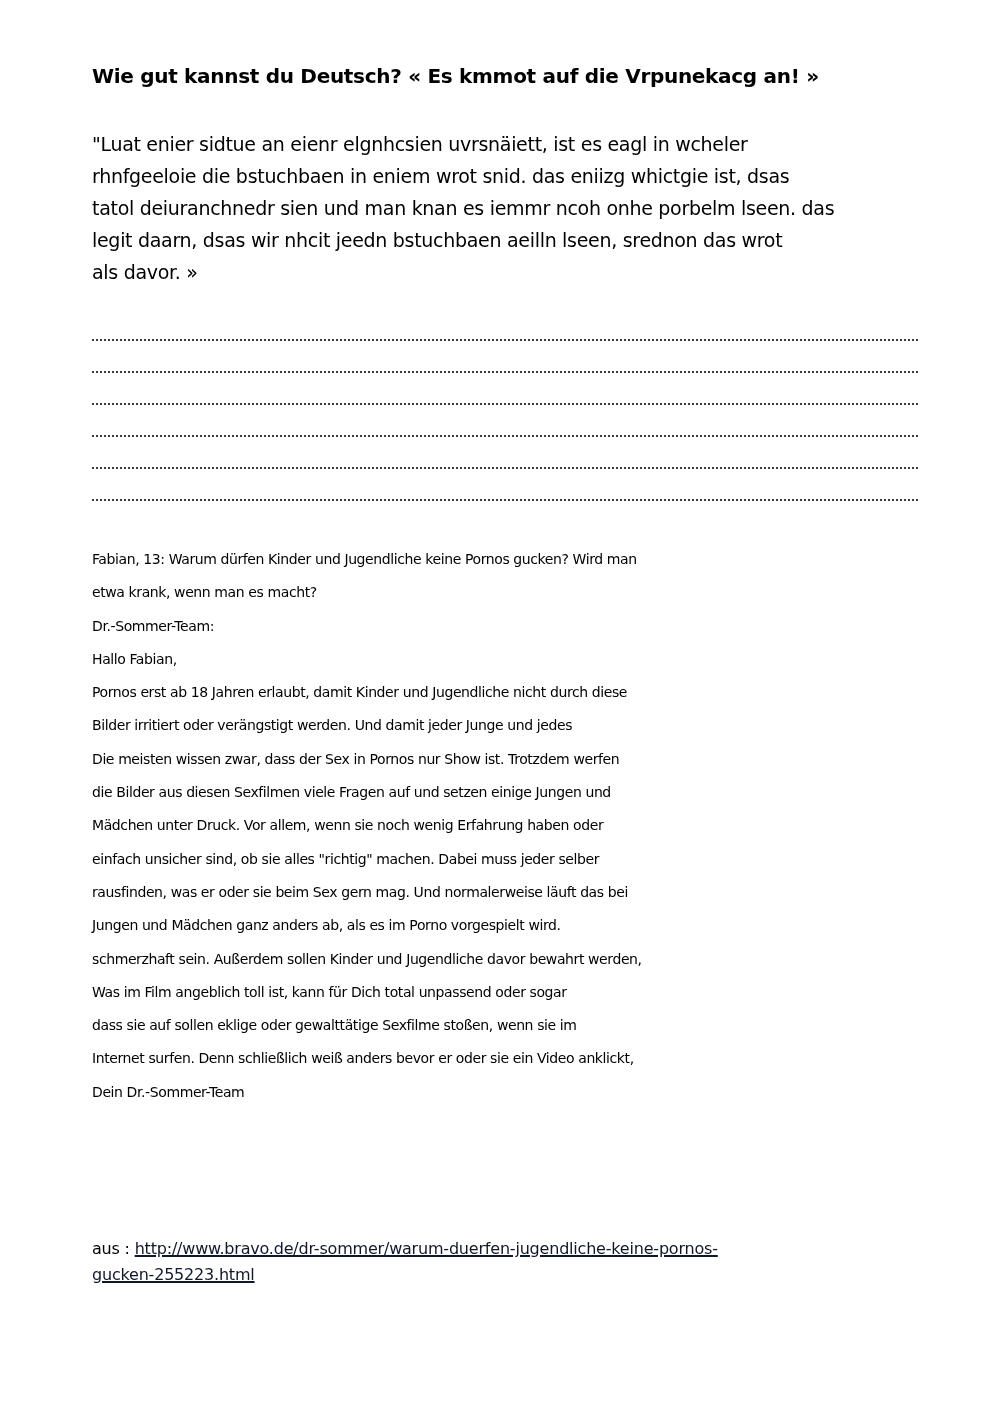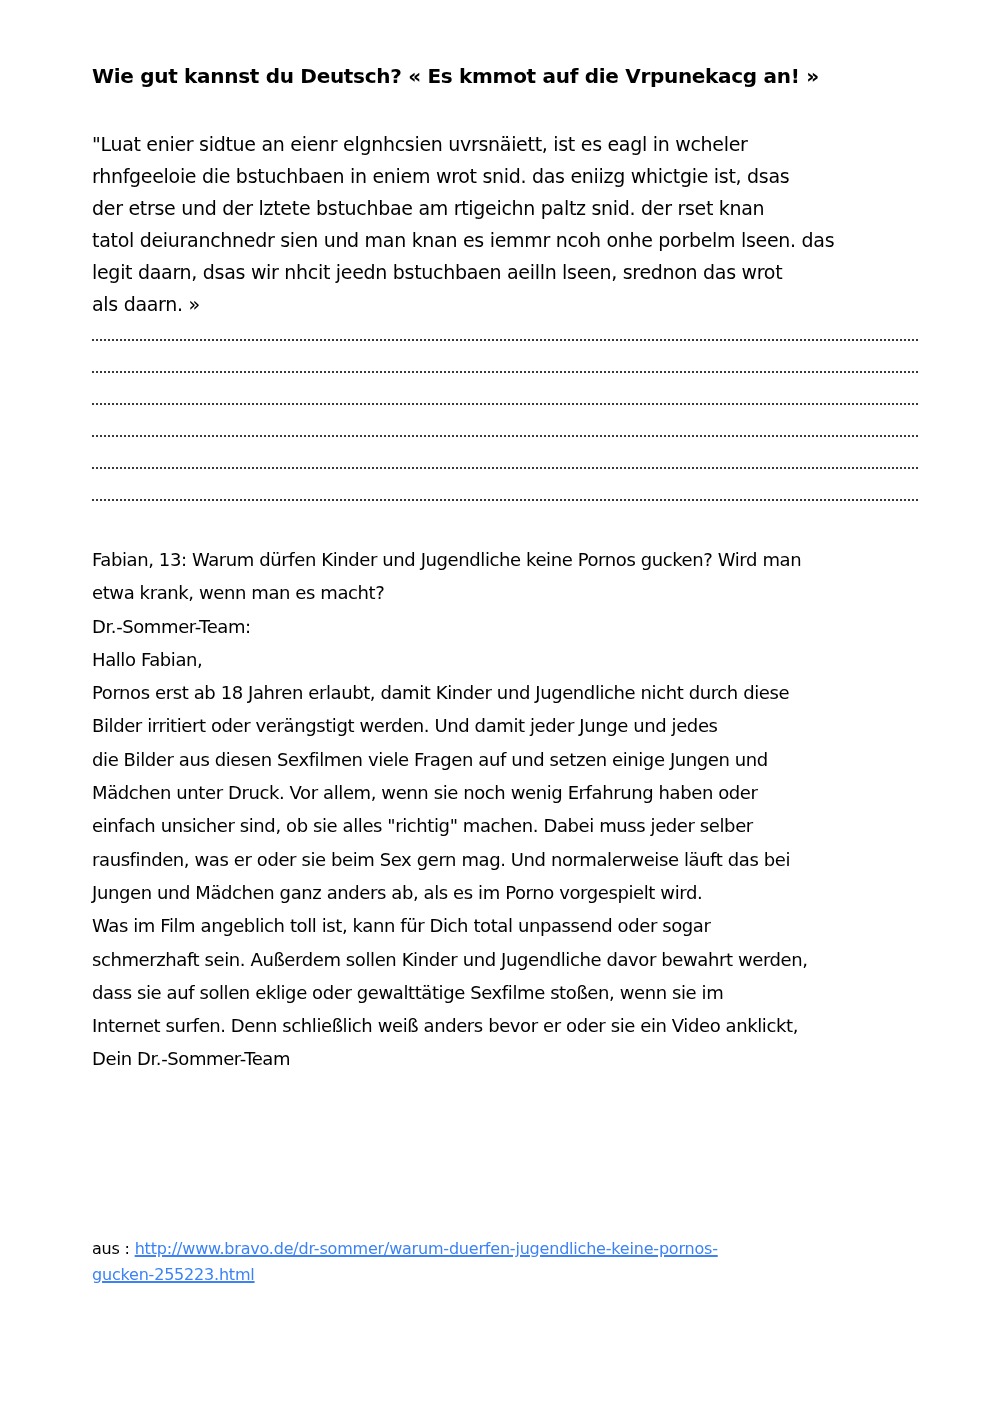--- a/index.html
+++ b/index.html
@@ -43,81 +43,81 @@
   }
   .answer-line {
     height: 32px;
     border-bottom: 2px dotted #3a3a3a;
   }
   .qa {
     position: absolute;
     top: 543px;
     left: 92px;
     right: 40px;
-    font-size: 18px;
+    font-size: 14px;
     line-height: 33.3px;
     letter-spacing: -0.4px;
   }
   .qa .line { white-space: nowrap; }
   .source {
     position: absolute;
     top: 1236px;
     left: 92px;
     right: 50px;
     font-size: 16px;
     line-height: 26px;
     letter-spacing: -0.2px;
   }
   .source a {
-    color: #3b82f6;
+    color: #0f172a;
     text-decoration: underline;
     text-decoration-thickness: 1.5px;
     cursor: pointer;
   }
   .source .row { white-space: nowrap; }
 </style>
 </head>
 <body>
 
 <div class="page">
 
   <div class="title">Wie gut kannst du Deutsch? « Es kmmot auf die Vrpunekacg an! »</div>
 
   <div class="intro">
       <div class="line">"Luat enier sidtue an eienr elgnhcsien uvrsnäiett, ist es eagl in wcheler</div>
       <div class="line">rhnfgeeloie die bstuchbaen in eniem wrot snid. das eniizg whictgie ist, dsas</div>
-      <div class="line">der etrse und der lztete bstuchbae am rtigeichn paltz snid. der rset knan</div>
       <div class="line">tatol deiuranchnedr sien und man knan es iemmr ncoh onhe porbelm lseen. das</div>
       <div class="line">legit daarn, dsas wir nhcit jeedn bstuchbaen aeilln lseen, srednon das wrot</div>
-      <div class="line">als daarn. »</div>
+      <div class="line">als davor. »</div>
     </div>
 
   <div class="answer-lines">
     <div class="answer-line"></div>
     <div class="answer-line"></div>
     <div class="answer-line"></div>
     <div class="answer-line"></div>
     <div class="answer-line"></div>
     <div class="answer-line"></div>
   </div>
 
   <div class="qa">
       <div class="line">Fabian, 13: Warum dürfen Kinder und Jugendliche keine Pornos gucken? Wird man</div>
       <div class="line">etwa krank, wenn man es macht?</div>
       <div class="line">Dr.-Sommer-Team:</div>
       <div class="line">Hallo Fabian,</div>
       <div class="line">Pornos erst ab 18 Jahren erlaubt, damit Kinder und Jugendliche nicht durch diese</div>
       <div class="line">Bilder irritiert oder verängstigt werden. Und damit jeder Junge und jedes</div>
+      <div class="line">Die meisten wissen zwar, dass der Sex in Pornos nur Show ist. Trotzdem werfen</div>
       <div class="line">die Bilder aus diesen Sexfilmen viele Fragen auf und setzen einige Jungen und</div>
       <div class="line">Mädchen unter Druck. Vor allem, wenn sie noch wenig Erfahrung haben oder</div>
       <div class="line">einfach unsicher sind, ob sie alles "richtig" machen. Dabei muss jeder selber</div>
       <div class="line">rausfinden, was er oder sie beim Sex gern mag. Und normalerweise läuft das bei</div>
       <div class="line">Jungen und Mädchen ganz anders ab, als es im Porno vorgespielt wird.</div>
+      <div class="line">schmerzhaft sein. Außerdem sollen Kinder und Jugendliche davor bewahrt werden,</div>
       <div class="line">Was im Film angeblich toll ist, kann für Dich total unpassend oder sogar</div>
-      <div class="line">schmerzhaft sein. Außerdem sollen Kinder und Jugendliche davor bewahrt werden,</div>
       <div class="line">dass sie auf sollen eklige oder gewalttätige Sexfilme stoßen, wenn sie im</div>
       <div class="line">Internet surfen. Denn schließlich weiß anders bevor er oder sie ein Video anklickt,</div>
       <div class="line">Dein Dr.-Sommer-Team</div>
     </div>
 
   <div class="source">
     <div class="row">
       <span>aus : </span><a>http://www.bravo.de/dr-sommer/warum-duerfen-jugendliche-keine-pornos-</a>
     </div>
     <div class="row">

